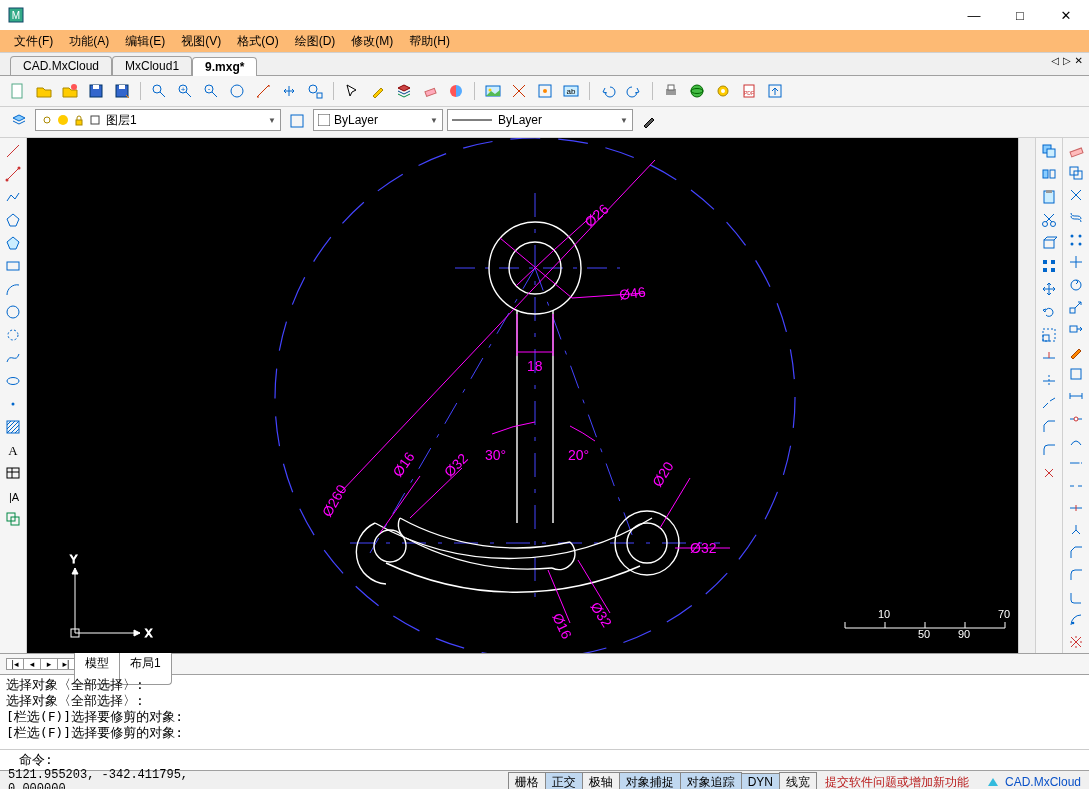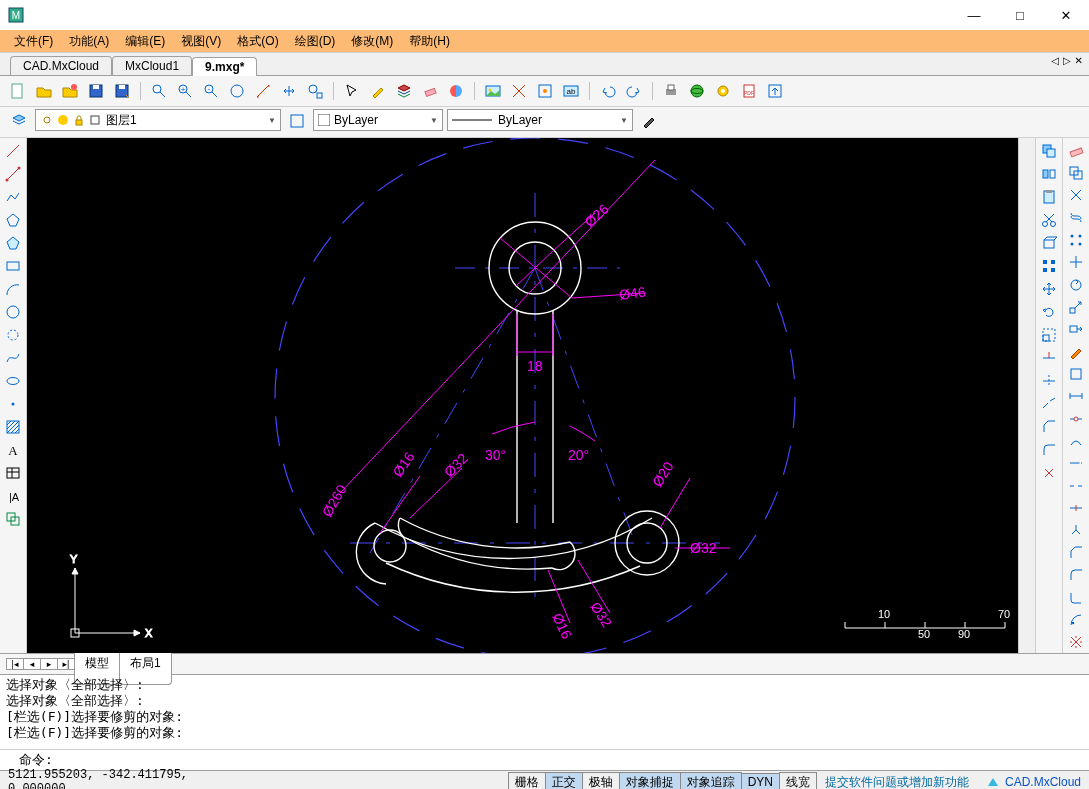--- a/index.html
+++ b/index.html
@@ -36,21 +36,21 @@
   .lt-tab { padding:12px 10px; border:1px solid #999; border-top:none; border-radius:0 0 4px 4px; background:#fff; margin-left:-1px; cursor:pointer;}
   .lt-tab.active { background:#fff; font-weight:normal;}
   .lt-rest { flex:1; background:#f0f0f0; }
   .cmdlog { height:70px; background:#fff; border-top:1px solid #a0a0a0; padding:2px 6px; font-family:"SimSun",monospace; font-size:13px; overflow:auto; line-height:16px;}
   .cmdline { height:20px; background:#fff; border-top:1px solid #ccc; display:flex; align-items:center; font-family:"SimSun",monospace; font-size:13px; padding-left:19px;}
   .statusbar { height:22px; background:#f0f0f0; border-top:1px solid #a0a0a0; display:flex; align-items:center; font-size:12px; }
   .status-coords { padding:0 8px; width:220px;font-family:Liberation Mono, monospace;}
   .status-right { margin-left:auto; display:flex; align-items:center; gap:0; }
   .status-cell { padding:1px 6px; border:1px solid #888; margin-left:-1px; cursor:pointer; font-size:12px;}
   .status-cell.active { background:#c0d8f0; }
-  .status-link { color:#0369a1; cursor:pointer; padding:0 8px; }
+  .status-link { color:#b91c1c; cursor:pointer; padding:0 8px; }
   .brand { display:flex; align-items:center; gap:4px; padding:0 8px; color:#0a52c8;}
   svg { display:block;}
 
   
   .dim { font-family:"SimSun",sans-serif; font-size:14px; fill:#f0f; }
 </style>
 </head>
 <body>
 
 <div class="titlebar">

